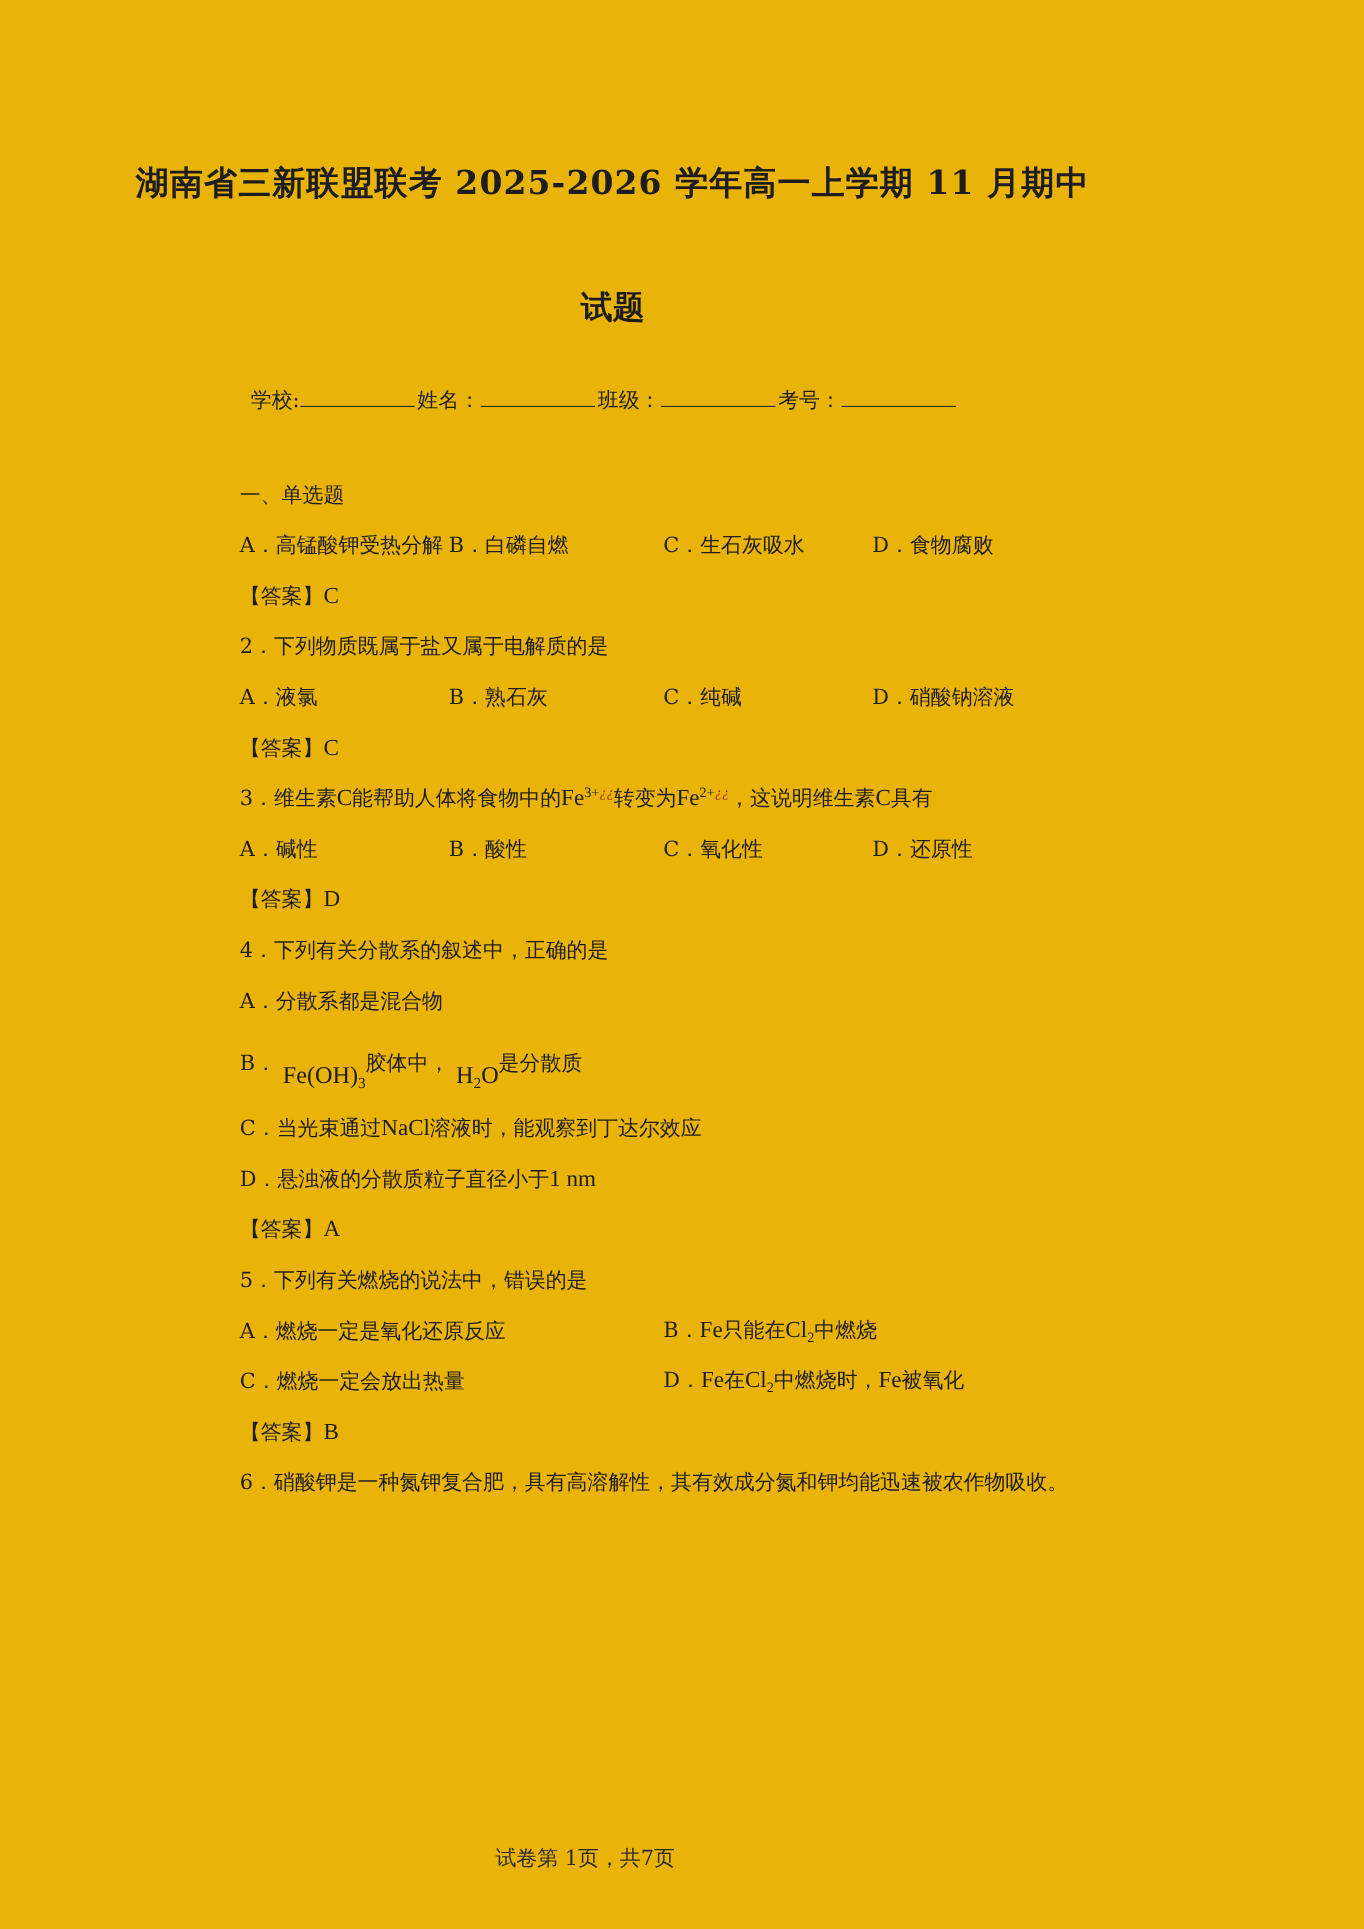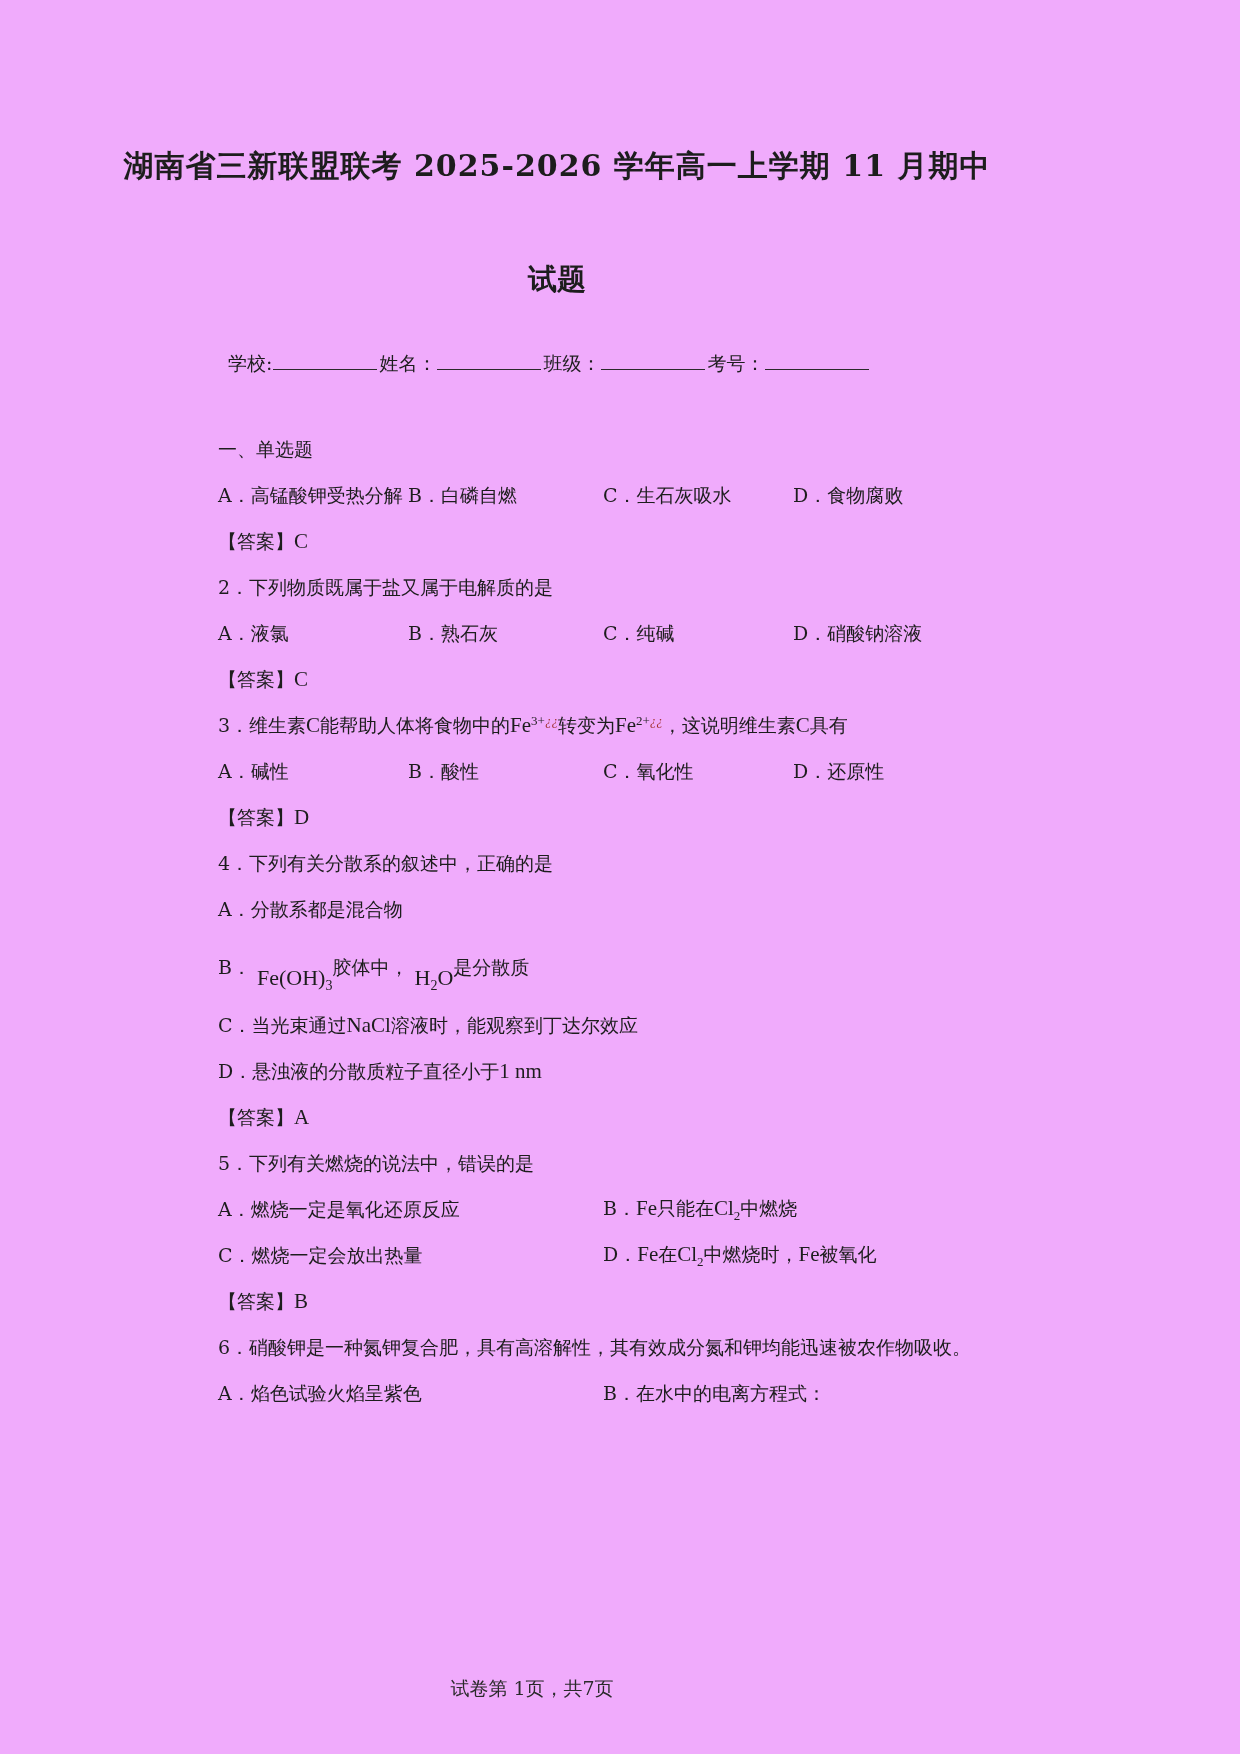--- a/index.html
+++ b/index.html
@@ -3,21 +3,21 @@
 <meta charset="utf-8">
 <style>
   * { margin:0; padding:0; box-sizing:border-box; }
   html,body { width:1240px; height:1754px; }
   body {
     background:#ffffff;
     position:relative;
     font-family:"DejaVu Serif","Liberation Serif",serif;
     color:#1d1d1d;
   }
-  .page { position:absolute; inset:0; background:#f0abfc; overflow:hidden; }
+  .page { position:absolute; inset:0; background:#eab308; overflow:hidden; }
 
   .title1 {
     position:absolute; top:146px; left:0; width:1114px;
     text-align:center; font-size:30px; font-weight:700; letter-spacing:1px;
     white-space:nowrap;
   }
   .title2 {
     position:absolute; top:260px; left:0; width:1114px;
     text-align:center; font-size:29px; font-weight:700;
   }
@@ -132,21 +132,17 @@
       <div class="line">
         <span class="item" style="left: 0px;"><span class="seg-cn">C．燃烧一定会放出热量</span></span>
         <span class="item" style="left: 385px;"><span class="seg-cn">D．</span><span class="seg-f">Fe</span><span class="seg-cn">在</span><span class="seg-f">Cl</span><sub class="seg-sub">2</sub><span class="seg-cn">中燃烧时，</span><span class="seg-f">Fe</span><span class="seg-cn">被氧化</span></span>
       </div>
       <div class="line">
         <span class="item" style="left: 0px;"><span class="seg-cn">【答案】</span><span class="seg-f">B</span></span>
       </div>
       <div class="line">
         <span class="item" style="left: 0px;"><span class="seg-cn">6．硝酸钾是一种氮钾复合肥，具有高溶解性，其有效成分氮和钾均能迅速被农作物吸收。</span></span>
       </div>
-      <div class="line">
-        <span class="item" style="left: 0px;"><span class="seg-cn">A．焰色试验火焰呈紫色</span></span>
-        <span class="item" style="left: 385px;"><span class="seg-cn">B．在水中的电离方程式：</span></span>
-      </div>
     </div>
 
   <div class="footer">试卷第 1页，共7页</div>
 
 </div>
 
 </body></html>

